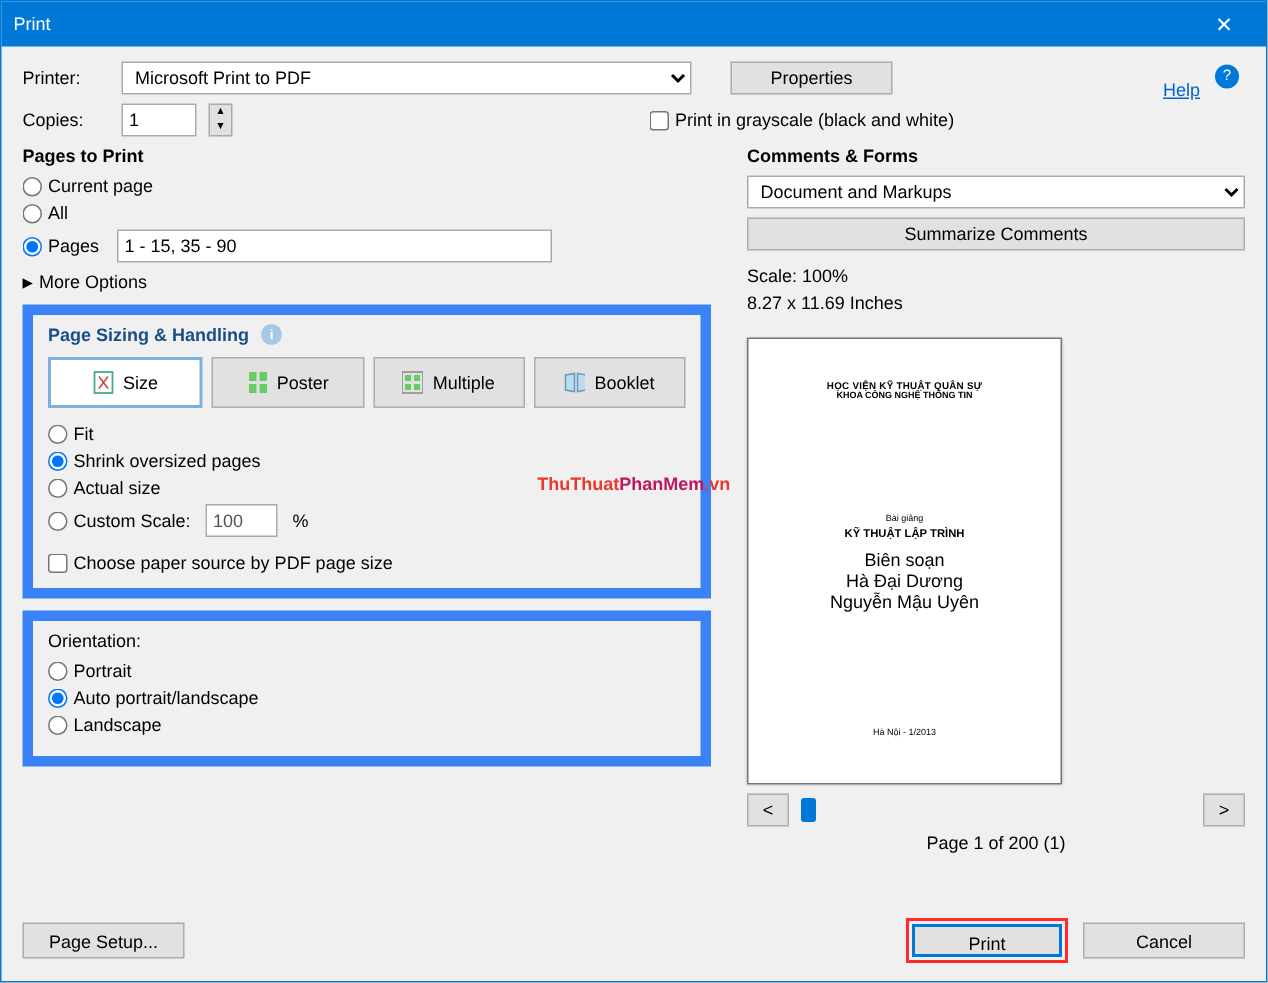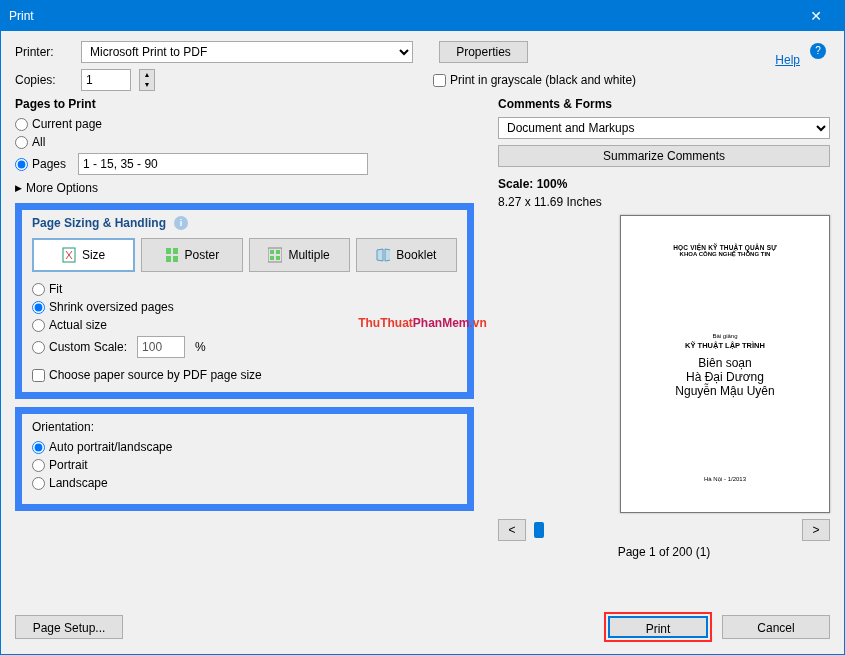--- a/index.html
+++ b/index.html
@@ -5,22 +5,22 @@
 * { box-sizing: border-box; font-family: "Segoe UI", Tahoma, sans-serif; font-size: 12px; }
 body { margin: 0; background: #888; padding: 0; width: 845px; height: 655px; overflow: hidden; }
 .window { width: 845px; height: 655px; background: #f0f0f0; border: 1px solid #0078d7; display: flex; flex-direction: column; }
 .titlebar { height: 30px; background: #0078d7; color: #fff; display: flex; align-items: center; padding: 0 8px; }
 .titlebar .title { font-size: 12px; flex: 1; }
 .titlebar .close { width: 40px; text-align: center; cursor: default; font-size: 14px; }
 .body { flex: 1; padding: 10px 14px 6px 14px; position: relative; }
 .row { display: flex; align-items: center; gap: 8px; margin-bottom: 6px; }
 .lbl { width: 58px; }
 select, input[type=text] { border: 1px solid #a9a9a9; background: #fff; padding: 2px 4px; height: 22px; }
-select.printer { width: 332px; }
-.btn { background: #e1e1e1; border: 1px solid #adadad; padding: 3px 0; width: 89px; text-align: center; cursor: default; }
+select.printer { width: 380px; }
+.btn { background: #e1e1e1; border: 1px solid #adadad; padding: 3px 0; width: 108px; text-align: center; cursor: default; }
 .help { color: #0066cc; text-decoration: underline; position: absolute; right: 44px; top: 22px; cursor: default; }
 .qmark { position: absolute; right: 18px; top: 12px; width: 16px; height: 16px; border-radius: 50%; background: #0078d7; color: #fff; font-size: 10px; text-align: center; line-height: 16px; }
 .copies { width: 50px; }
 .spinner { display: inline-flex; flex-direction: column; border: 1px solid #a9a9a9; }
 .spinner span { width: 14px; height: 10px; background: #e1e1e1; font-size: 7px; text-align: center; line-height: 10px; cursor: default; }
 .chk { display: flex; align-items: center; gap: 4px; }
 .chk input { margin: 0; }
 .columns { display: flex; gap: 24px; margin-top: 2px; }
 .left { width: 505px; }
 .right { flex: 1; }
@@ -36,23 +36,23 @@
 .sizing-head { font-weight: bold; color: #1a4e8a; display: flex; align-items: center; gap: 8px; }
 .infobadge { width: 14px; height: 14px; border-radius: 50%; background: #a7c7e7; color: #fff; font-size: 9px; text-align: center; line-height: 14px; font-weight: bold; }
 .tabrow { display: flex; gap: 6px; margin-top: 8px; }
 .tabbtn { flex: 1; border: 1px solid #adadad; background: #e1e1e1; height: 34px; display: flex; align-items: center; justify-content: center; gap: 6px; cursor: default; }
 .tabbtn.selected { background: #fff; border: 2px solid #7eb0dd; }
 .tabicon { width: 14px; height: 16px; display: flex; align-items: center; justify-content: center; }
 .tabicon svg { display: block; }
 .scaleinp { width: 48px; background: #f0f0f0; }
 .commentsel { width: 332px; }
 .summ-btn { width: 332px; margin-top: 6px; }
-.scale-lbl { margin-top: 10px; font-weight: bold; }
+.scale-lbl { margin-top: 10px; }
 .dims { text-align: left; margin-top: 4px; }
-.preview-wrap { display: flex; justify-content: flex-end; margin-top: 6px; }
+.preview-wrap { display: flex; justify-content: flex-start; margin-top: 16px; }
 .preview { width: 210px; height: 298px; background: #fff; border: 1px solid #777; box-shadow: 0 0 2px #aaa; padding: 20px 22px; position: relative; font-size: 6px; display: flex; flex-direction: column; align-items: center; }
 .preview .top1 { font-size: 6.5px; font-weight: bold; margin-top: 8px; letter-spacing: 0.2px;}
 .preview .top2 { font-size: 6px; font-weight: bold; }
 .preview .mid1 { margin-top: 76px; font-size: 6px; }
 .preview .mid2 { font-size: 7.5px; font-weight: bold; margin-top: 2px; }
 .preview .auth { margin-top: 6px; font-size: 6px; }
 .preview .auth div { text-align: center; }
 .preview .foot { position: absolute; bottom: 30px; font-size: 6px; }
 .navrow { display: flex; align-items: center; margin-top: 6px; gap: 6px; }
 .navbtn { width: 28px; height: 22px; border: 1px solid #adadad; background: #e1e1e1; text-align: center; line-height: 20px; cursor: default; }
@@ -201,26 +201,26 @@
           <div style="height:6px"></div>
           <label class="chk">
             <input type="checkbox" style="">
             <span>Choose paper source by PDF page size</span>
           </label>
         </fieldset>
 
         <fieldset>
           <div style="margin-bottom:6px">Orientation:</div>
           <label class="radio">
+              <input type="radio" name="or" style="">
+              <span>Portrait</span>
+            </label>
+          <label class="radio">
               <input type="radio" name="or" checked="" style="">
               <span>Auto portrait/landscape</span>
-            </label>
-          <label class="radio">
-              <input type="radio" name="or" style="">
-              <span>Portrait</span>
             </label>
           <label class="radio">
               <input type="radio" name="or" style="">
               <span>Landscape</span>
             </label>
         </fieldset>
       </div>
 
       <div class="right">
         <div class="grouptitle">Comments &amp; Forms</div>

